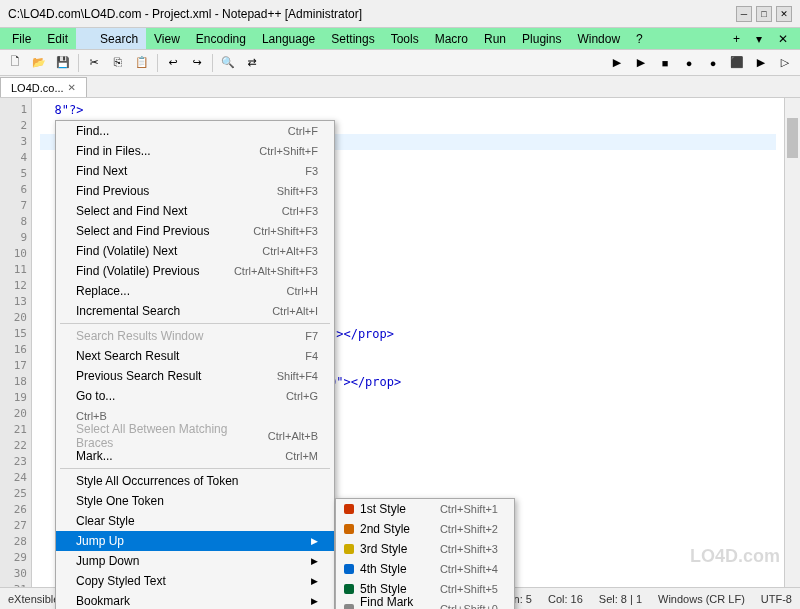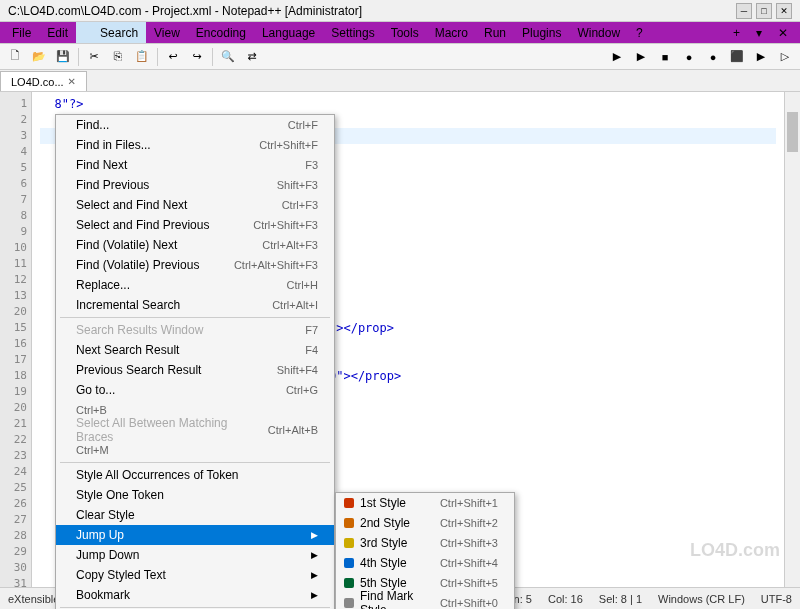--- a/index.html
+++ b/index.html
@@ -1,33 +1,33 @@
 <!DOCTYPE html>
 <html><head>
   <meta charset="utf-8">
   <style>
     * { margin: 0; padding: 0; box-sizing: border-box; }
     body { font-family: 'Segoe UI', Tahoma, sans-serif; font-size: 12px; background: #fff; width: 800px; height: 609px; overflow: hidden; }
 
     
     .titlebar {
       background: #f0f0f0;
-      height: 22px;
+      height: 28px;
       display: flex;
       align-items: center;
       justify-content: space-between;
       padding: 0 8px;
       border-bottom: 1px solid #ccc;
     }
     .titlebar-controls { display: flex; gap: 4px; }
     .titlebar-btn { width: 16px; height: 16px; border: 1px solid #aaa; background: #e0e0e0; display: flex; align-items: center; justify-content: center; font-size: 9px; cursor: pointer; }
 
     
     .menubar {
-      background: #a21caf;
+      background: #86efac;
       height: 22px;
       display: flex;
       align-items: flex-end;
       border-bottom: 1px solid #ccc;
       padding: 0 4px;
     }
     .menu-item {
       padding: 2px 8px;
       font-size: 12px;
       cursor: pointer;
@@ -427,20 +427,21 @@
         <span class="dropdown-item-shortcut">Ctrl+G</span>
       </div>
       <div class="dropdown-item disabled">
         <span class="dropdown-item-shortcut">Ctrl+B</span>
       </div>
       <div class="dropdown-item disabled">
         <span class="dropdown-item-label">Select All Between Matching Braces</span>
         <span class="dropdown-item-shortcut">Ctrl+Alt+B</span>
       </div>
       <div class="dropdown-item">
+        <span class="dropdown-item-label">Mark...</span>
         <span class="dropdown-item-shortcut">Ctrl+M</span>
       </div>
       <div class="dropdown-sep"></div>
       <div class="dropdown-item">
         <span class="dropdown-item-label">Style All Occurrences of Token</span>
         <span class="dropdown-item-shortcut"></span>
       </div>
       <div class="dropdown-item">
         <span class="dropdown-item-label">Style One Token</span>
         <span class="dropdown-item-shortcut"></span>

